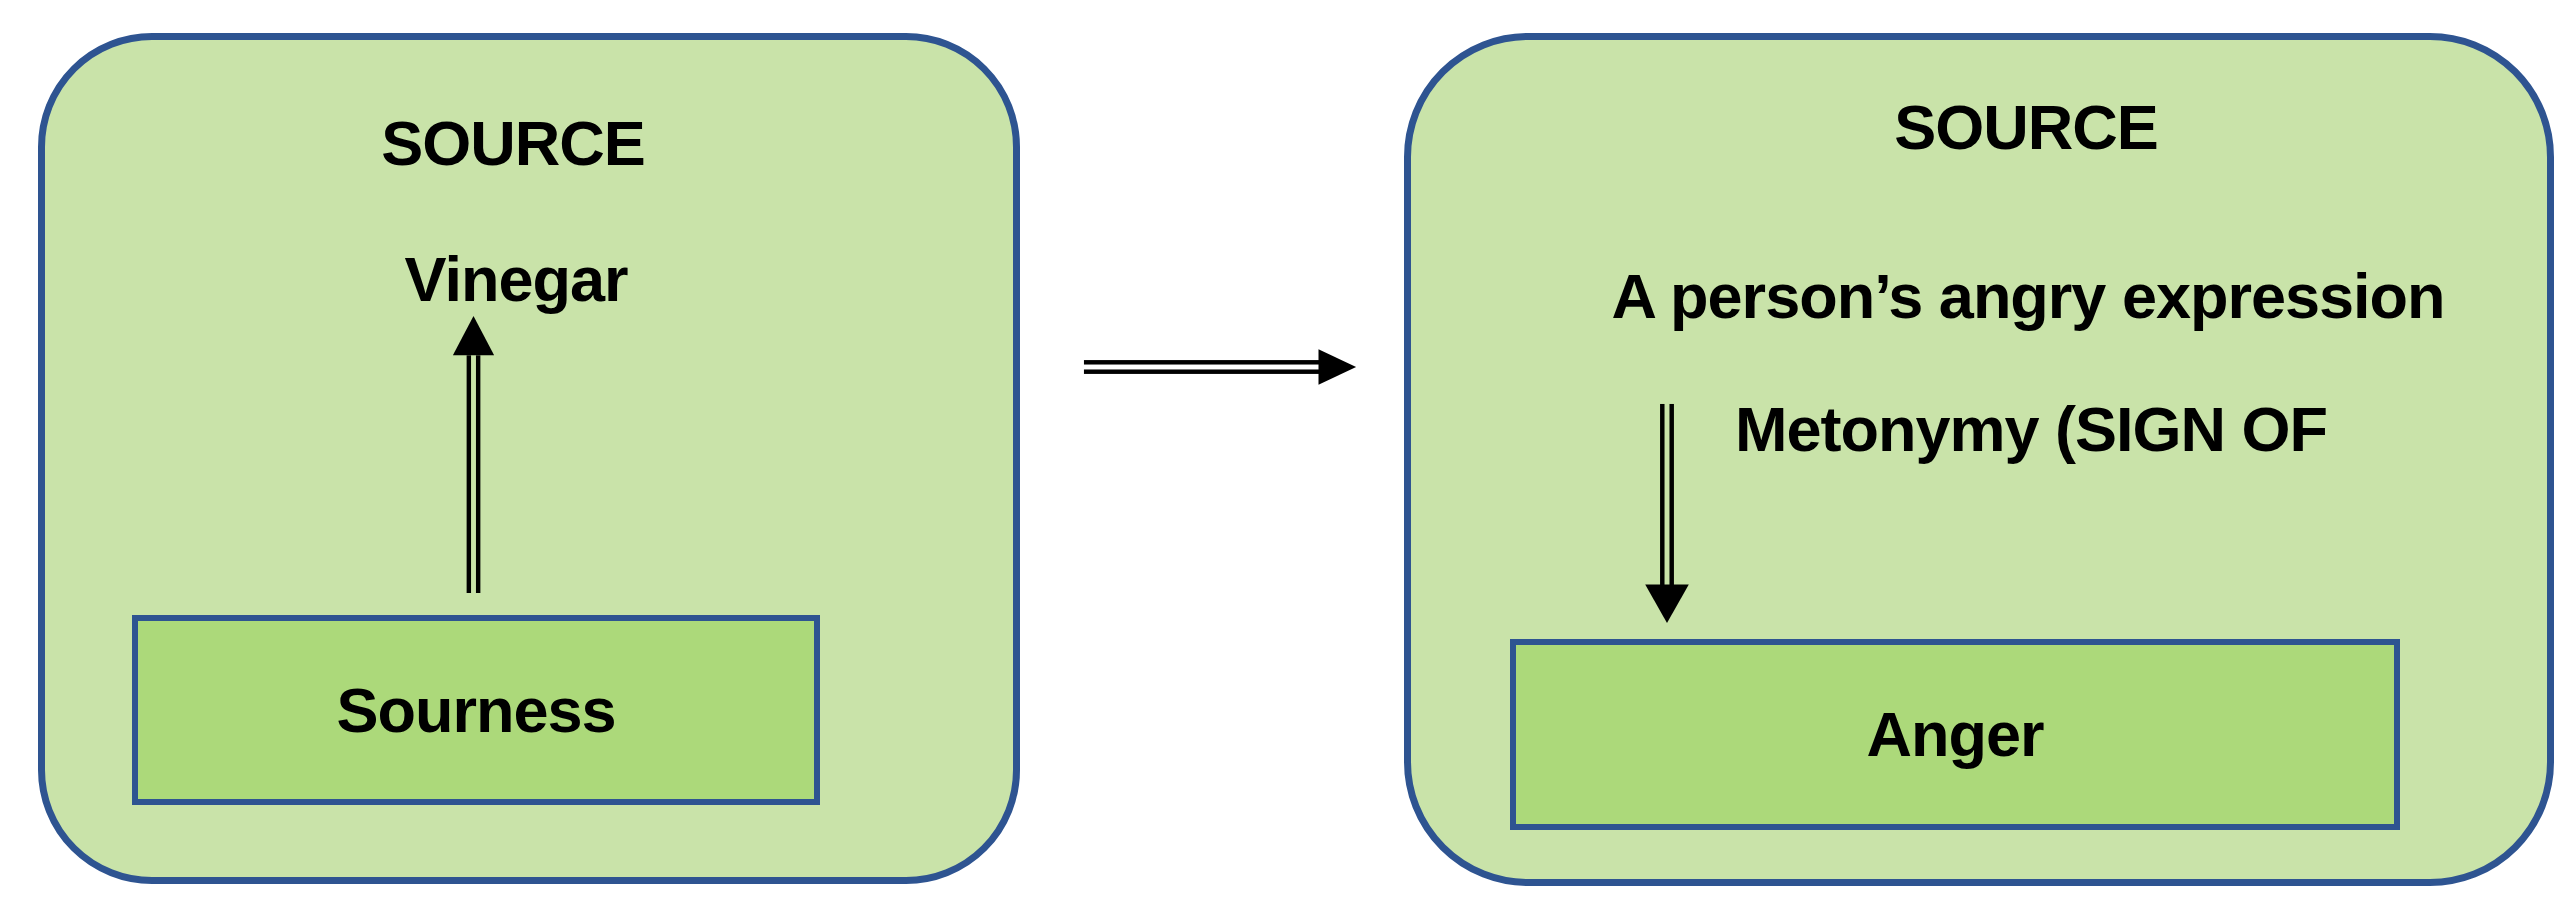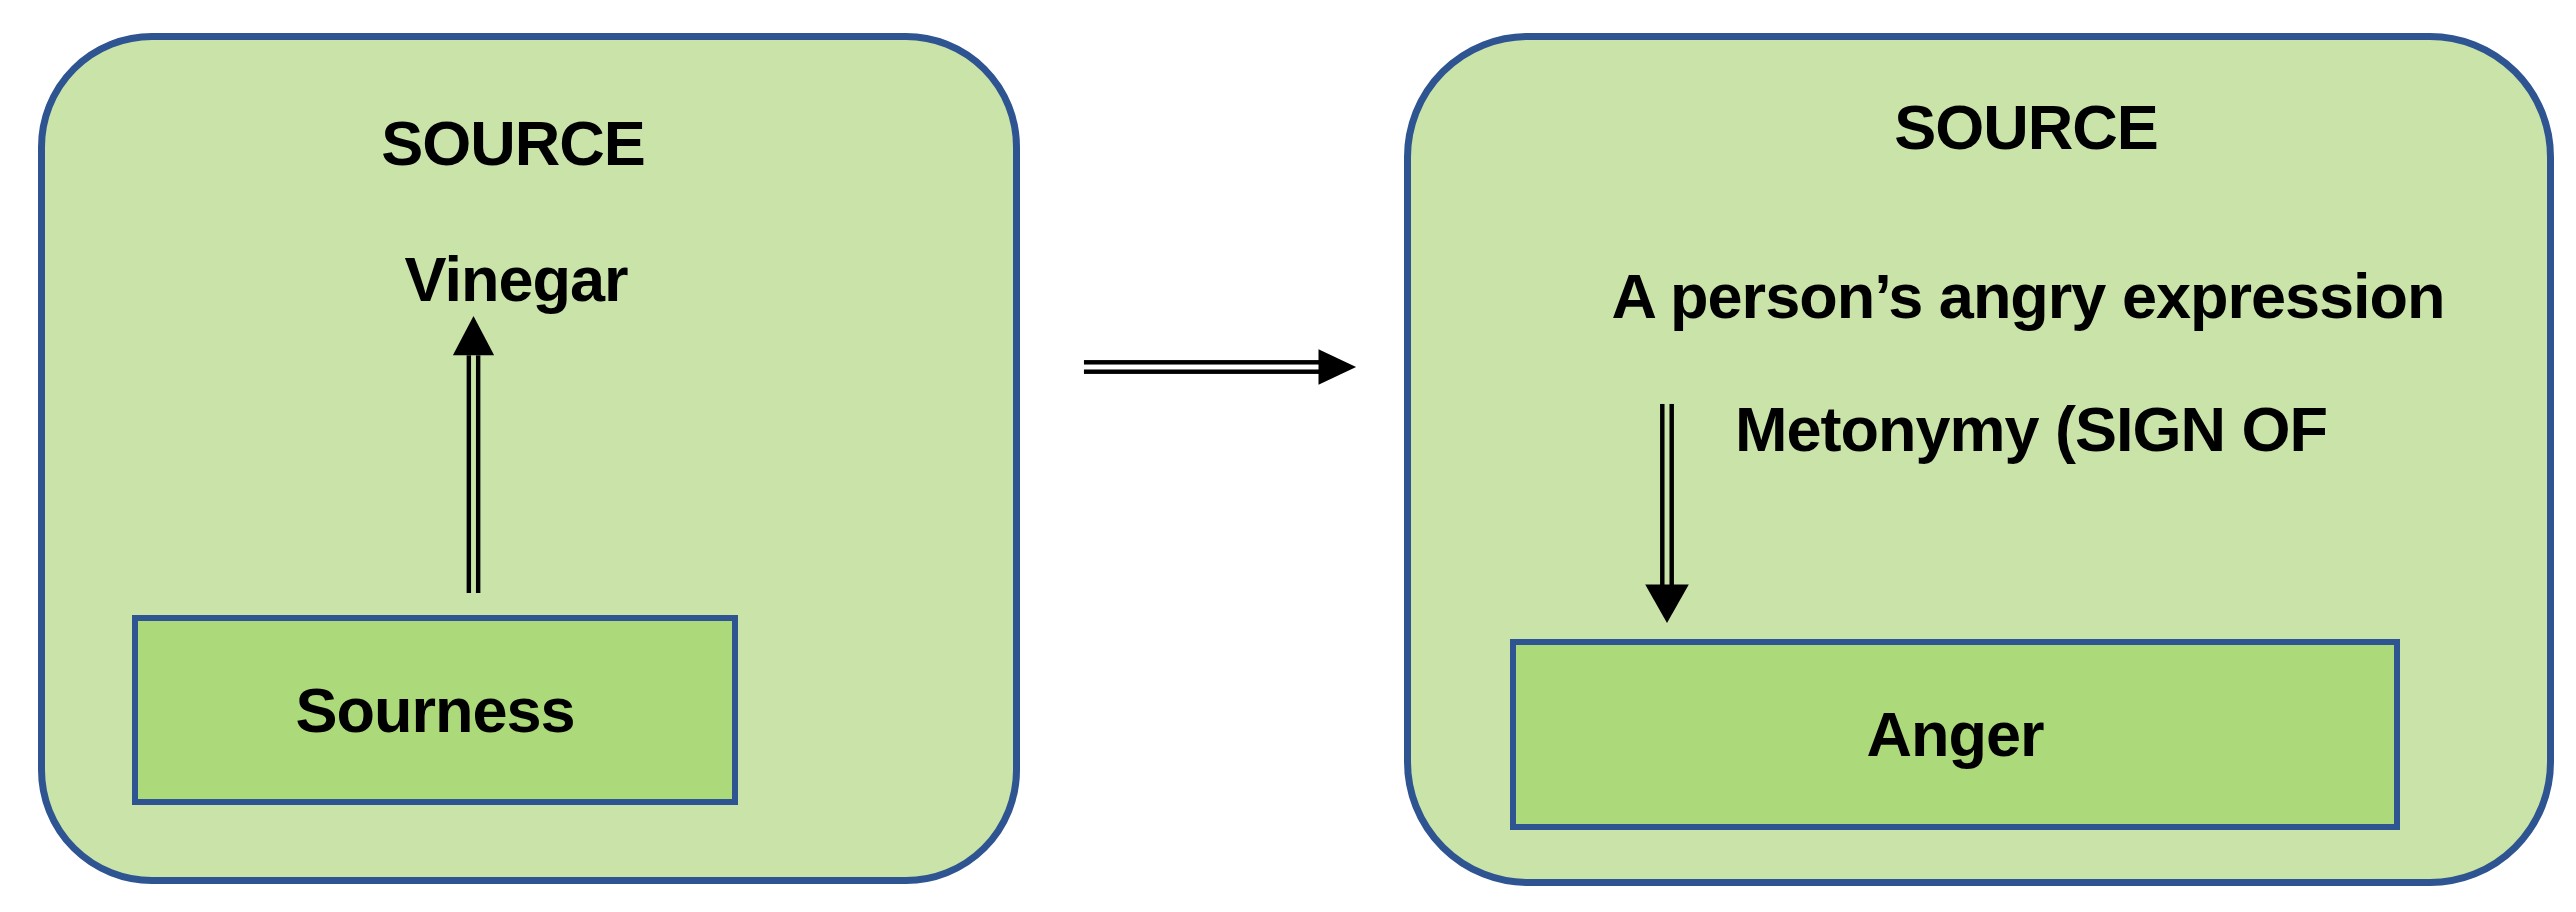--- a/index.html
+++ b/index.html
@@ -52,21 +52,21 @@
   .attribute-box {
     position: absolute;
     background: var(--attribute-fill);
     border: 6px solid var(--border);
     display: flex;
     align-items: center;
     justify-content: center;
   }
   .attribute-box.source-attr {
     left: 132px; top: 615px;
-    width: 606px; height: 190px;
+    width: 688px; height: 190px;
   }
   .attribute-box.target-attr {
     left: 1510px; top: 639px;
     width: 890px; height: 191px;
   }
   .attribute-box .label {
     position: static;
     transform: none;
   }
   .arrow-svg { position: absolute; }

